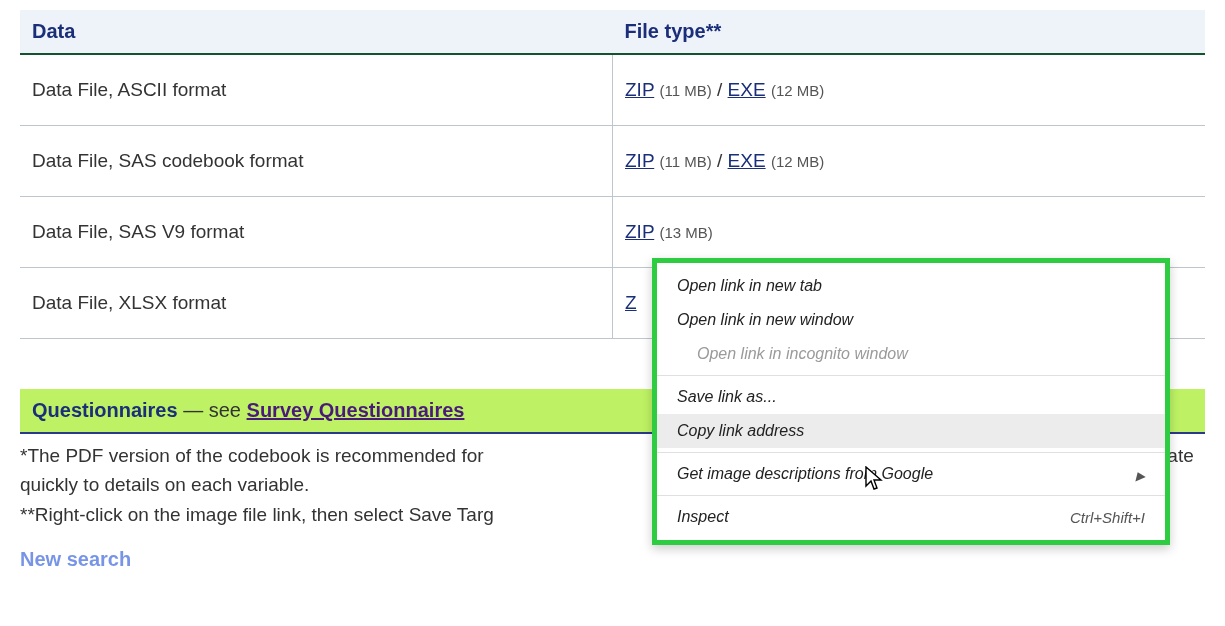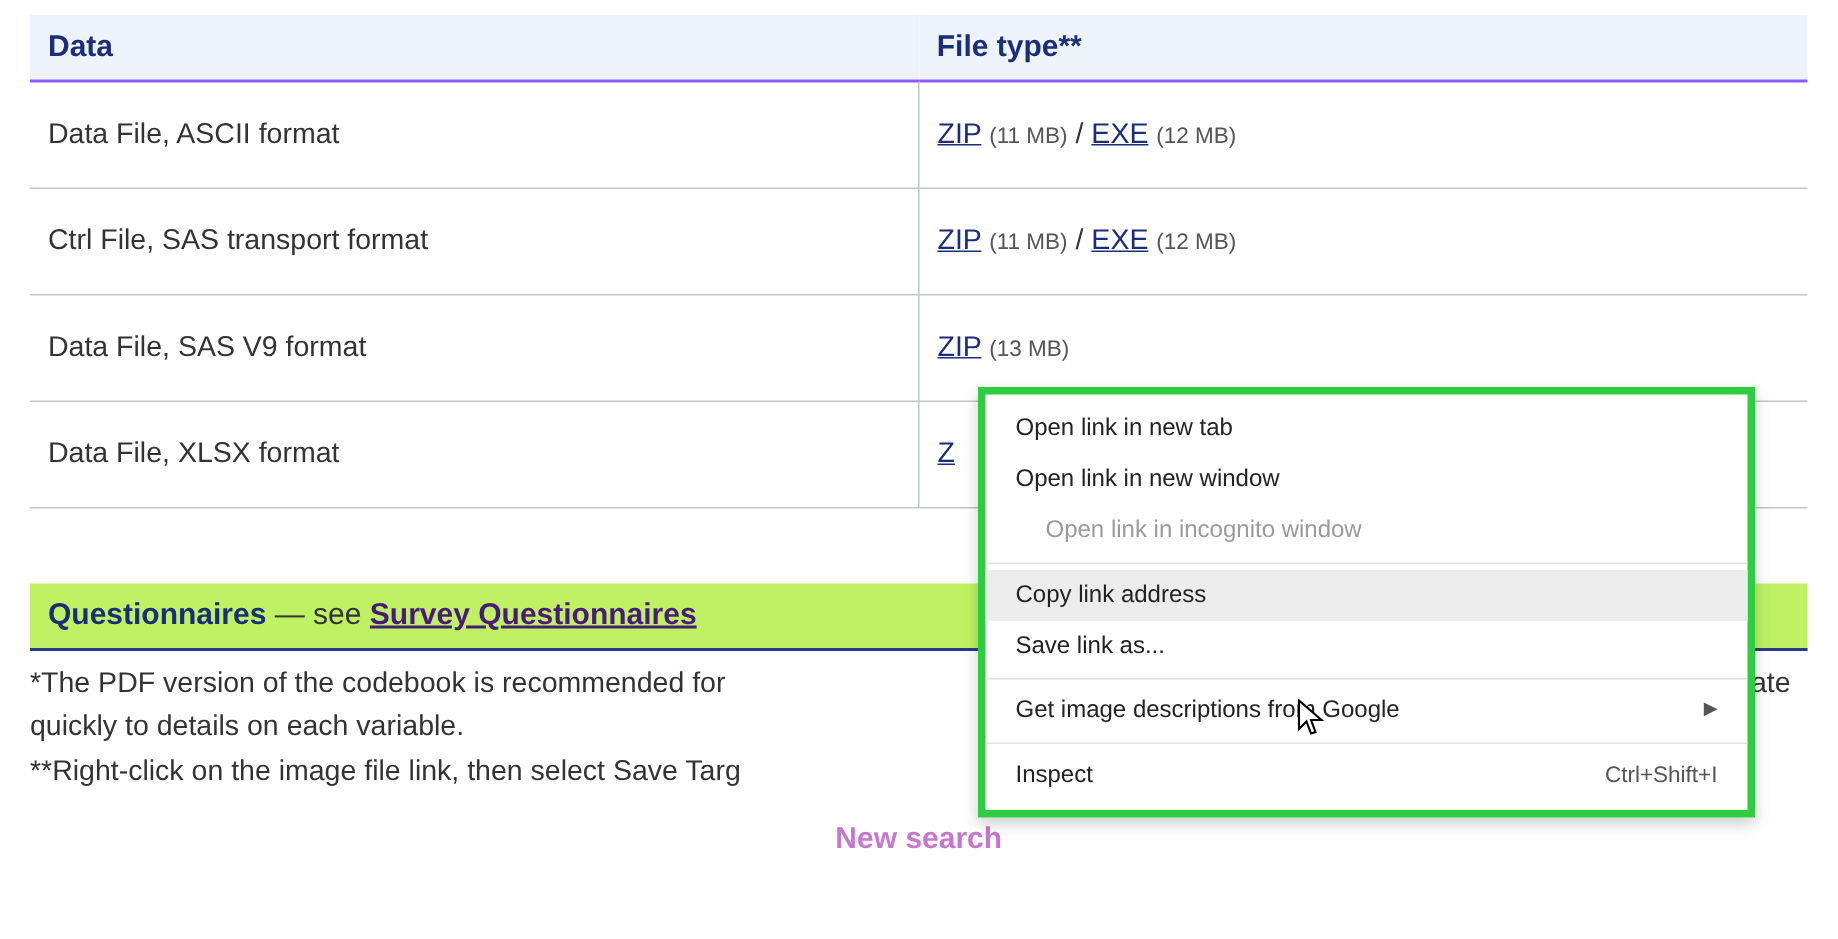--- a/index.html
+++ b/index.html
@@ -16,21 +16,21 @@
     table {
       width: 100%;
       border-collapse: collapse;
     }
     thead th {
       text-align: left;
       font-weight: bold;
       color: #1a2e7a;
       background: #eef2f9;
       padding: 10px 12px;
-      border-bottom: 2px solid #8b5cf6;
+      border-bottom: 2px solid #14532d;
       font-size: 20px;
     }
     tbody td {
       padding: 24px 12px;
       border-bottom: 1px solid #bfc5cc;
       border-right: 1px solid #bfc5cc;
       vertical-align: middle;
       font-size: 19px;
       color: #333;
     }
@@ -74,25 +74,24 @@
     }
     .footnotes {
       margin-top: 8px;
       font-size: 19px;
       line-height: 1.5;
       color: #333;
     }
     .footnotes p { margin: 2px 0; }
     .new-search {
       margin-top: 18px;
-      color: #a21caf;
+      color: #1d4ed8;
       font-weight: bold;
       font-size: 20px;
       opacity: 0.6;
-      text-align: center;
     }
 
     
     .ctx-wrap {
       position: absolute;
       left: 652px;
       top: 258px;
       border: 5px solid #2ecc40;
       background: #fff;
       width: 518px;
@@ -101,23 +100,24 @@
     .ctx {
       padding: 6px 0;
       font-family: "Segoe UI", Arial, sans-serif;
       font-size: 16px;
       color: #222;
     }
     .ctx-item {
       padding: 8px 20px;
       display: flex;
       justify-content: space-between;
-      align-items: flex-start;
+      align-items: flex-end;
       cursor: default;
       position: relative;
+      font-style: italic;
     }
     .ctx-item.hover { background: #ececec; }
     .ctx-item.disabled { color: #9a9a9a; margin-left: 20px; }
     .ctx-sep {
       height: 1px;
       background: #e0e0e0;
       margin: 4px 0;
     }
     .ctx-shortcut { color: #555; font-size: 15px;}
     .submenu-arrow {
@@ -141,21 +141,21 @@
       <th class="col-data">Data</th>
       <th class="col-type">File type**</th>
     </tr>
   </thead>
   <tbody id="tbody">
       <tr>
         <td class="col-data">Data File, ASCII format</td>
         <td class="col-type"><a href="#" class="file-link">ZIP</a> <span class="size">(11 MB)</span> <span class="sep">/</span> <a href="#" class="file-link">EXE</a> <span class="size">(12 MB)</span></td>
       </tr>
       <tr>
-        <td class="col-data">Ctrl File, SAS transport format</td>
+        <td class="col-data">Data File, SAS codebook format</td>
         <td class="col-type"><a href="#" class="file-link">ZIP</a> <span class="size">(11 MB)</span> <span class="sep">/</span> <a href="#" class="file-link">EXE</a> <span class="size">(12 MB)</span></td>
       </tr>
       <tr>
         <td class="col-data">Data File, SAS V9 format</td>
         <td class="col-type"><a href="#" class="file-link">ZIP</a> <span class="size">(13 MB)</span></td>
       </tr>
       <tr>
         <td class="col-data">Data File, XLSX format</td>
         <td class="col-type"><a href="#" class="file-link">Z</a></td>
       </tr>
@@ -186,25 +186,25 @@
       <div class="ctx-item">
         <span>Open link in new tab</span>
       </div>
       <div class="ctx-item">
         <span>Open link in new window</span>
       </div>
       <div class="ctx-item disabled">
         <span>Open link in incognito window</span>
       </div>
       <div class="ctx-sep"></div>
+      <div class="ctx-item">
+        <span>Save link as...</span>
+      </div>
       <div class="ctx-item hover">
         <span>Copy link address</span>
-      </div>
-      <div class="ctx-item">
-        <span>Save link as...</span>
       </div>
       <div class="ctx-sep"></div>
       <div class="ctx-item">
         <span>Get image descriptions from Google</span>
         <span class="submenu-arrow">▶</span>
       </div>
       <div class="ctx-sep"></div>
       <div class="ctx-item">
         <span>Inspect</span>
         <span class="ctx-shortcut">Ctrl+Shift+I</span>

